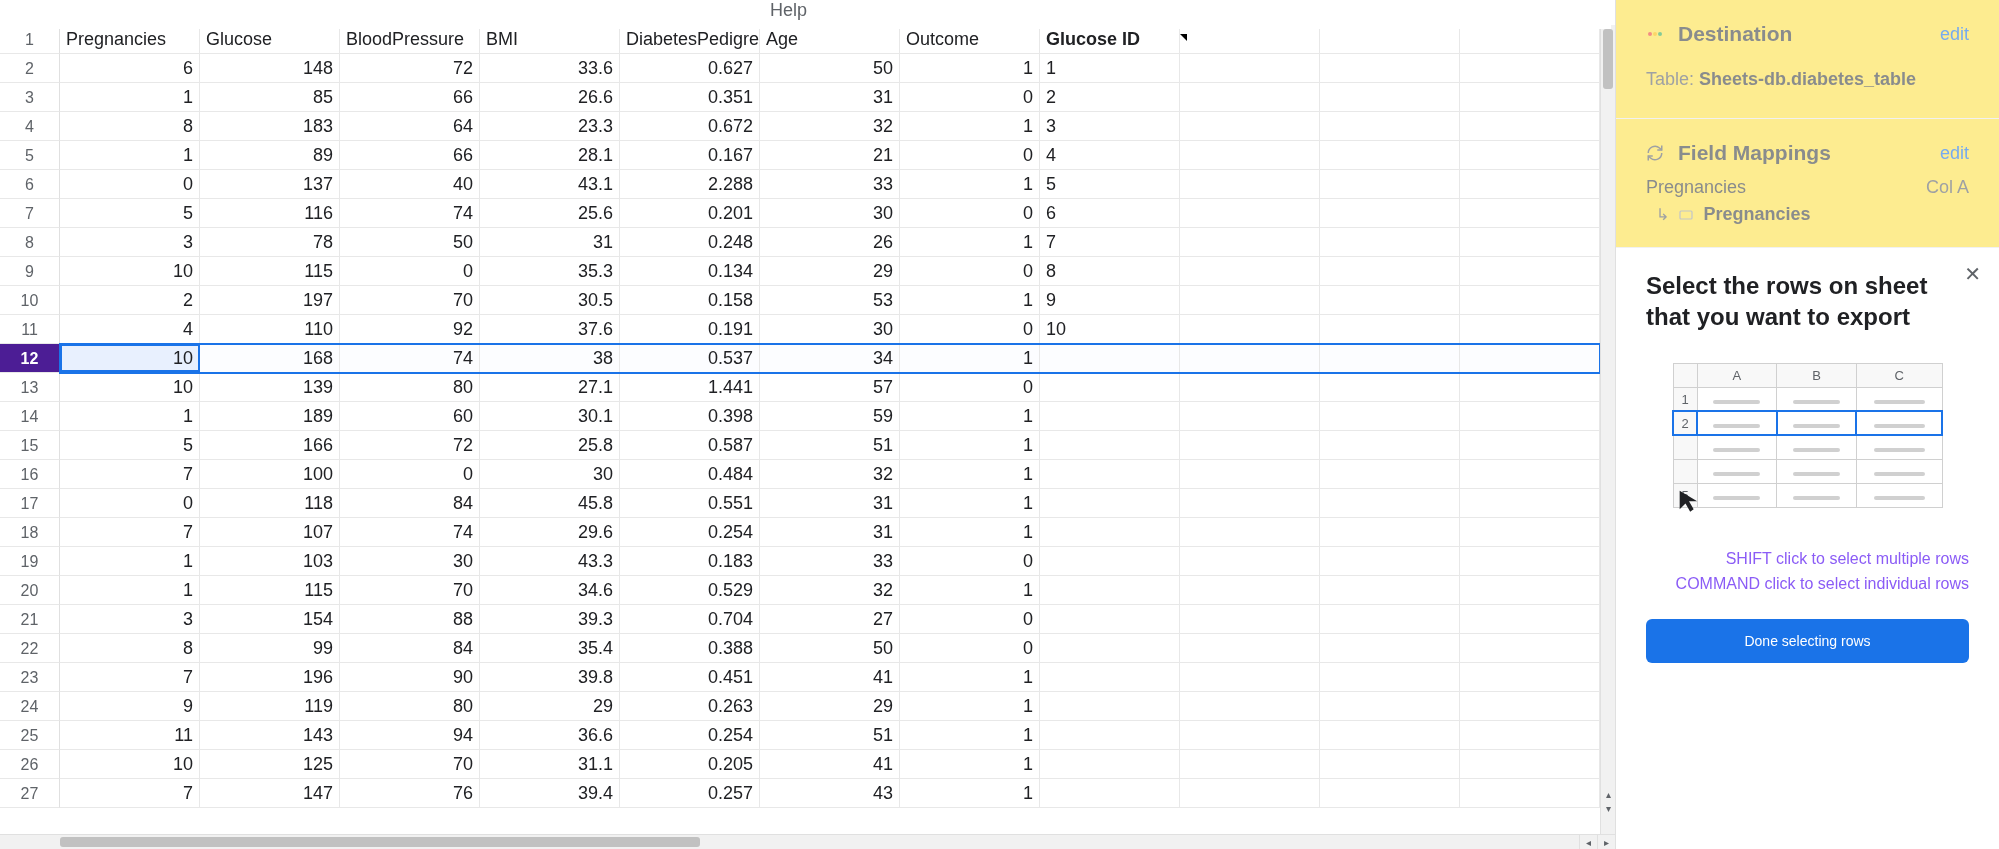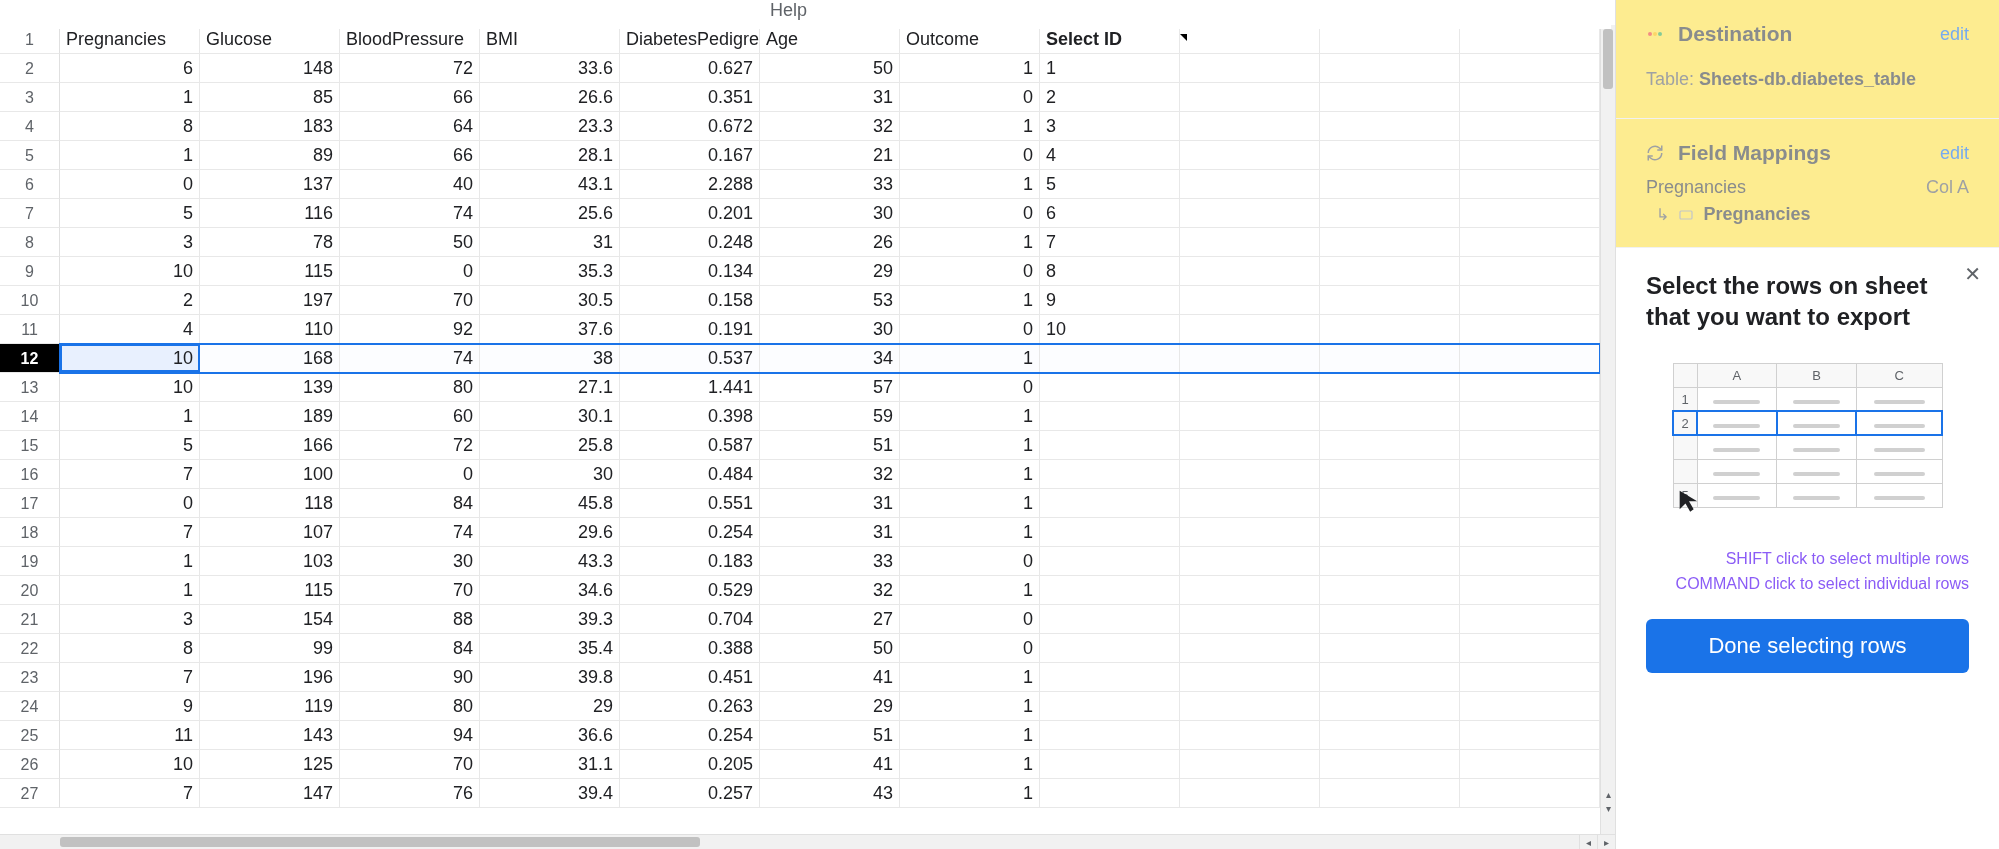--- a/index.html
+++ b/index.html
@@ -5,21 +5,21 @@
 * { box-sizing: border-box; margin: 0; padding: 0; font-family: Arial, Helvetica, sans-serif; }
 html, body { width: 100%; height: 100%; overflow: hidden; background: #fff; }
 .app { display: flex; width: 1999px; height: 849px; position: relative; }
 .sheet-area { flex: 1; display: flex; flex-direction: column; position: relative; }
 .help-bar { position: absolute; top: 0; right: 4px; color: #5f6368; font-size: 18px; padding: 0 30px 8px 0; width: 100%; text-align: center; z-index: 5; background: #fff; }
 .corner { width: 60px; height: 25px; background: #f8f9fa; border-right: 1px solid #e0e0e0; border-bottom: 1px solid #e0e0e0; }
 .col-headers { display: flex; background: #eaf1fb; border-bottom: 1px solid #cfcfcf; height: 25px; }
 .col-header { width: 140px; text-align: center; font-size: 16px; color: #3c4043; border-right: 1px solid #d7dce4; line-height: 25px; }
 .row-headers { width: 60px; background: #fff; }
 .row-header { height: 29px; text-align: center; font-size: 16px; color: #5f6368; border-bottom: 1px solid #e8e8e8; border-right: 1px solid #e0e0e0; line-height: 29px; background: #fff; }
-.row-header.selected { background: #000000; color: #fff; font-weight: 600; }
+.row-header.selected { background: #4c1d95; color: #fff; font-weight: 600; }
 .cells { flex: 1; position: relative; }
 .row { display: flex; height: 29px; border-bottom: 1px solid #e8e8e8; }
 .row.selected { outline: 2px solid #1a73e8; outline-offset: -1px; background: #e8f0fe22; }
 .cell { width: 140px; padding: 0 6px; font-size: 18px; color: #202124; border-right: 1px solid #e8e8e8; line-height: 29px; overflow: hidden; white-space: nowrap; }
 .cell.num { text-align: right; }
 .cell.bold { font-weight: 700; }
 .cell.active { outline: 2px solid #1a73e8; outline-offset: -2px; background: #e8f0fe; }
 .top-row { display: flex; }
 .left-col { display: flex; flex-direction: column; }
 .main-grid { display: flex; flex-direction: column; flex: 1; overflow: hidden; }
@@ -50,21 +50,21 @@
 .modal-title { font-size: 24px; font-weight: 700; color: #202124; line-height: 1.3; }
 .illus { margin: 30px auto 20px auto; width: 270px; }
 .illus table { border-collapse: collapse; width: 100%; }
 .illus th, .illus td { border: 1px solid #d0d0d0; height: 24px; text-align: center; font-size: 13px; color: #5f6368; font-weight: 400; }
 .illus th { background: #f8f8f8; }
 .illus .rownum { width: 24px; background: #f8f8f8; }
 .illus .sel td { outline: 2px solid #1a73e8; outline-offset: -1px; }
 .illus .bar { display: inline-block; width: 60%; height: 4px; background: #d0d0d0; border-radius: 2px; }
 .cursor-svg { position: absolute; margin-top: -22px; margin-left: 2px; }
 .hints { text-align: right; font-size: 16px; color: #8b5cf6; line-height: 1.6; margin-top: 18px; }
-.done-btn { margin-top: 22px; background: #1a73e8; color: #fff; font-size: 22px; font-weight: 500; border: none; border-radius: 6px; padding: 14px 0; cursor: pointer; }
+.done-btn { margin-top: 22px; background: #1a73e8; color: #fff; font-size: 14px; font-weight: 500; border: none; border-radius: 6px; padding: 14px 0; cursor: pointer; }
 .tri { position: absolute; width: 0; height: 0; border-left: 7px solid transparent; border-top: 7px solid #000; }
 </style>
 </head>
 <body>
 
 <div class="app">
   <div class="sheet-area">
     <div class="help-bar">Help</div>
 
     <div class="main-grid">
@@ -116,21 +116,21 @@
           </div>
         <div class="cells" id="cells">
             <div class="row">
               <div class="cell">Pregnancies</div>
               <div class="cell">Glucose</div>
               <div class="cell">BloodPressure</div>
               <div class="cell">BMI</div>
               <div class="cell">DiabetesPedigree</div>
               <div class="cell">Age</div>
               <div class="cell">Outcome</div>
-              <div class="cell bold">Select ID</div>
+              <div class="cell bold">Glucose ID</div>
               <div class="cell"></div>
               <div class="cell"></div>
               <div class="cell"></div>
             </div>
             <div class="row">
               <div class="cell num">6</div>
               <div class="cell num">148</div>
               <div class="cell num">72</div>
               <div class="cell num">33.6</div>
               <div class="cell num">0.627</div>

